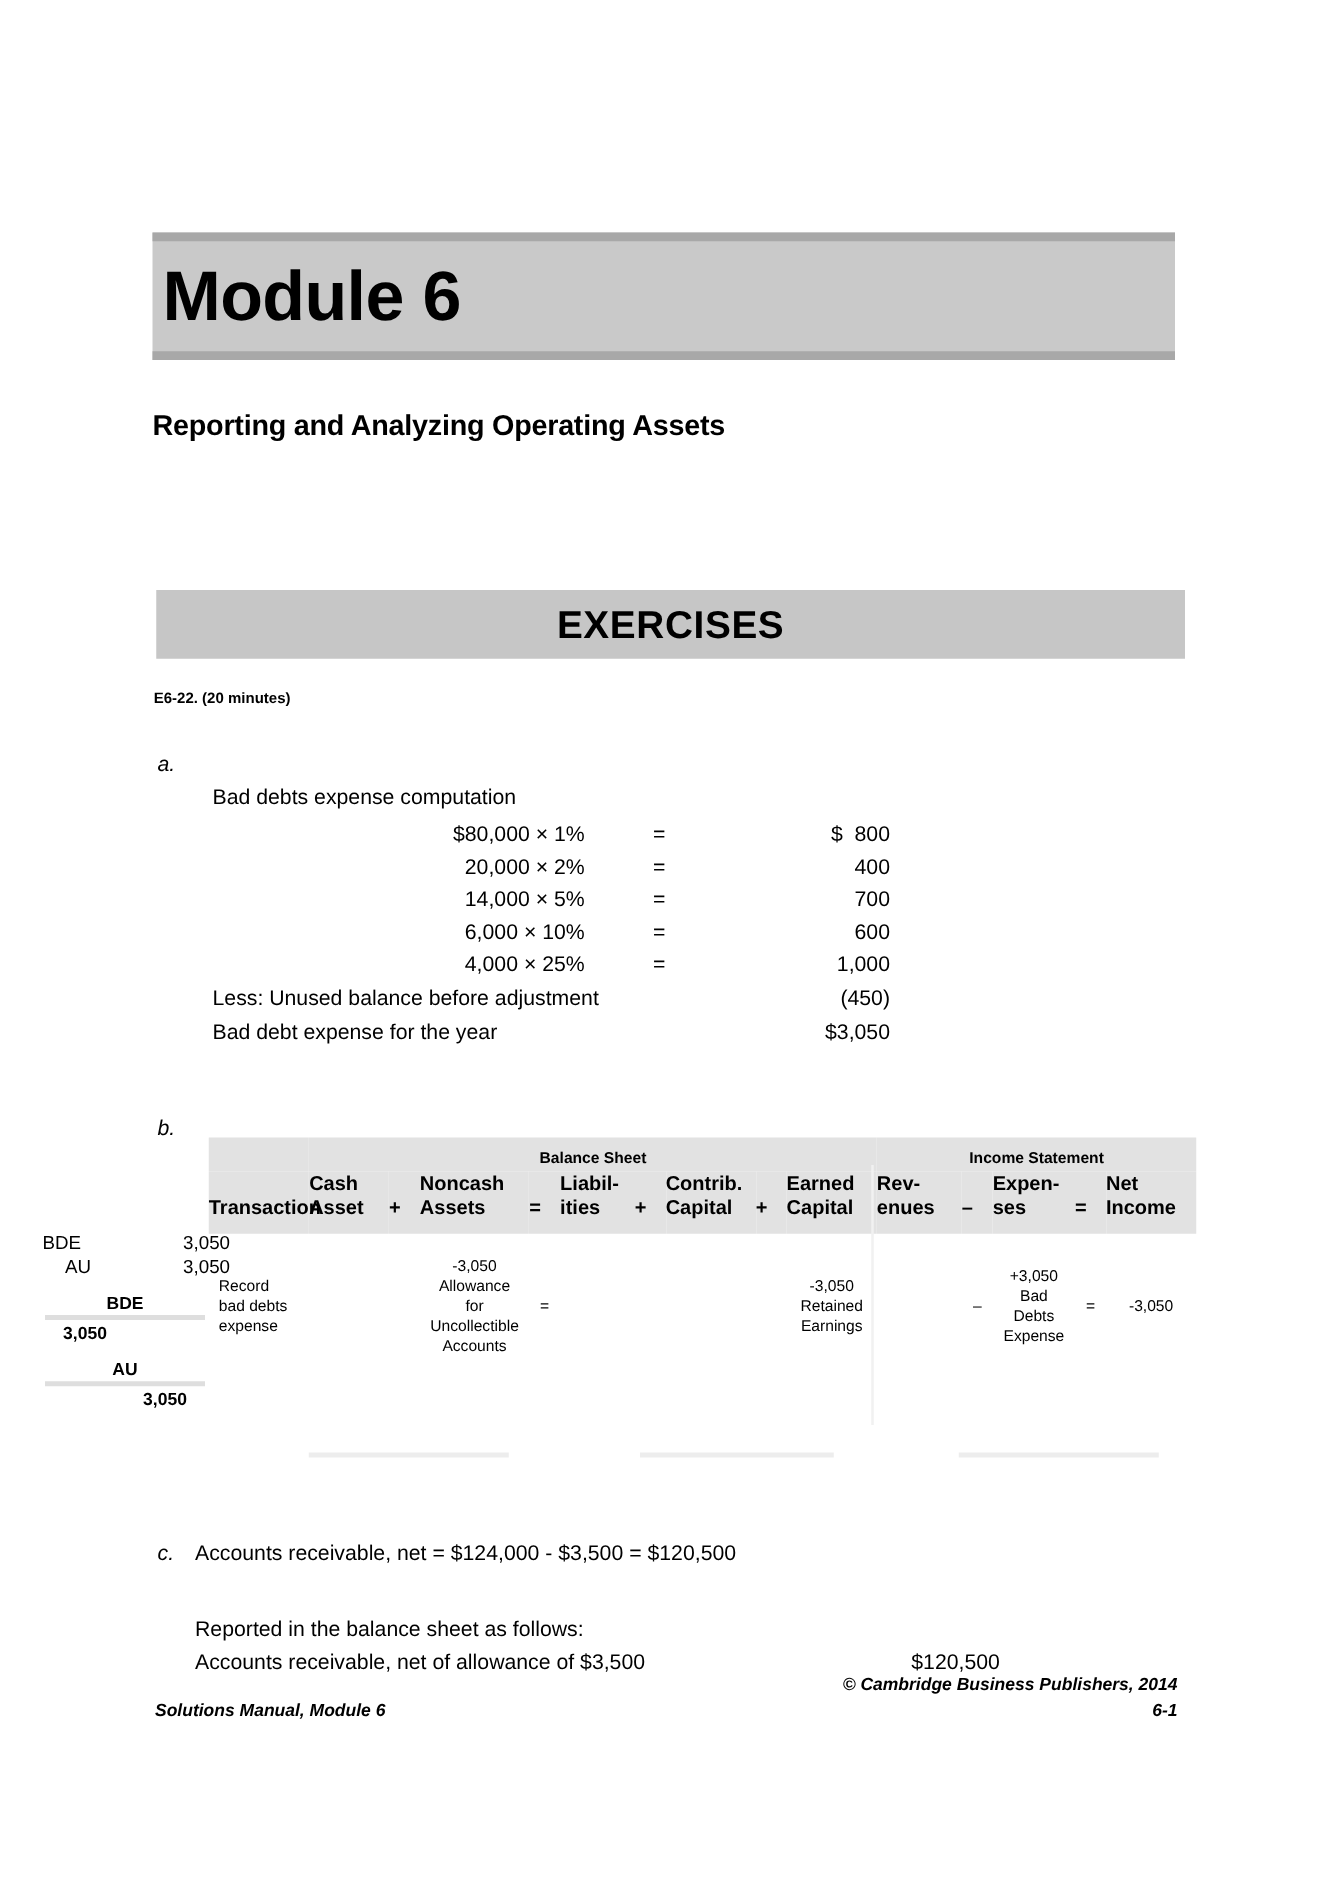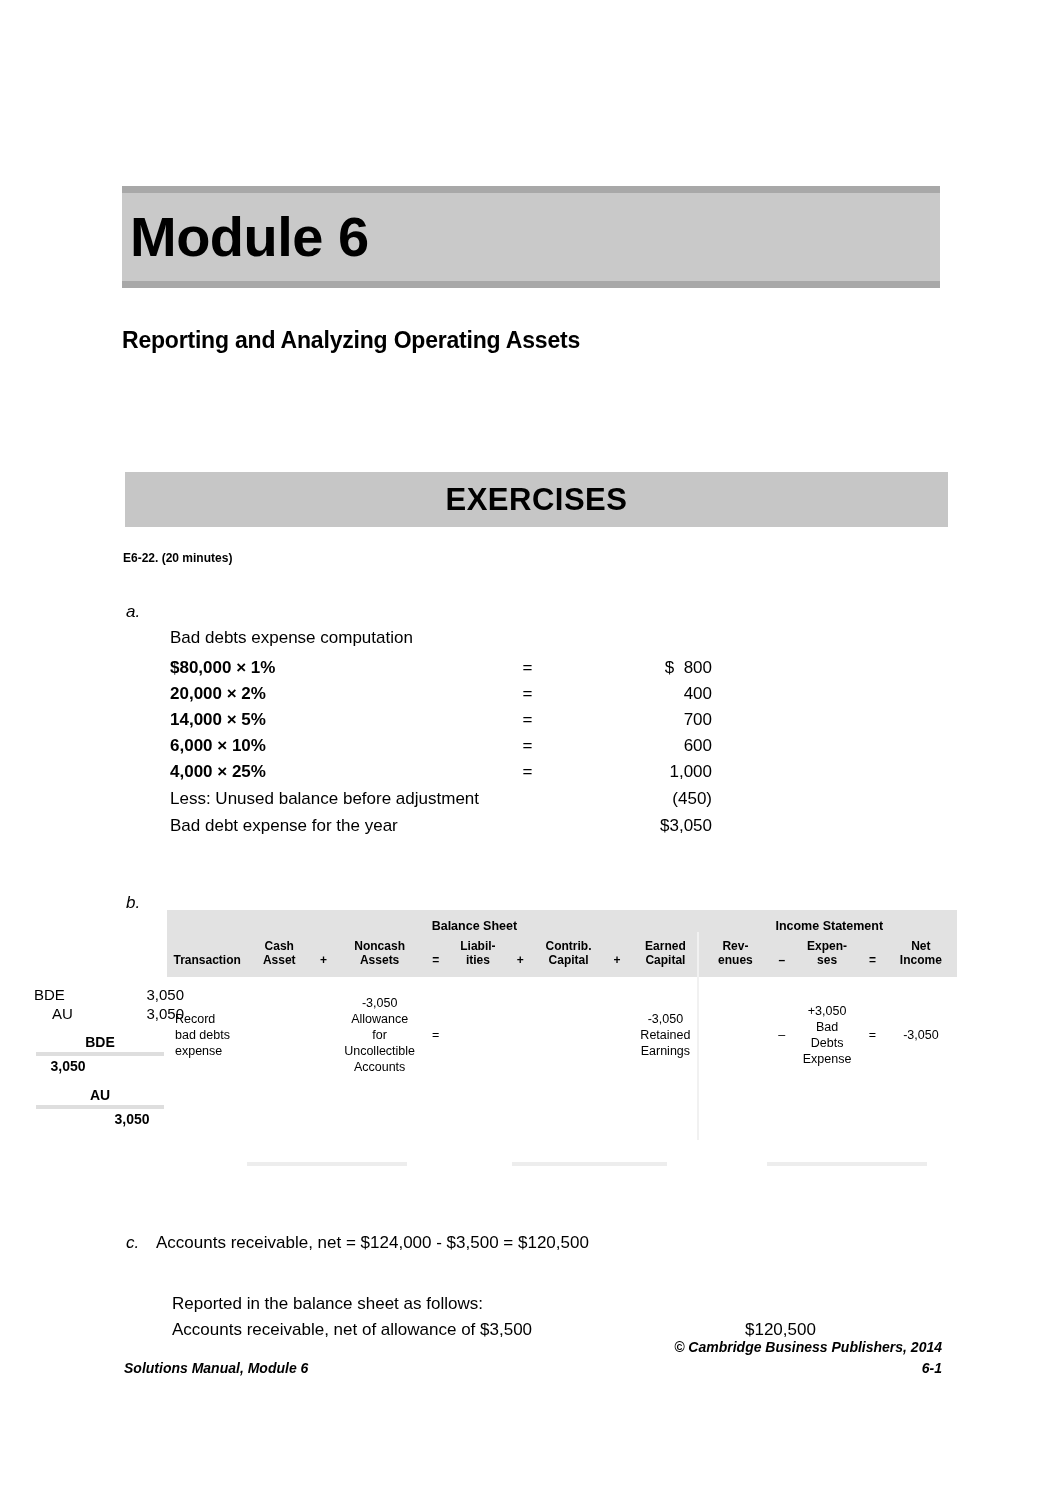--- a/index.html
+++ b/index.html
@@ -103,24 +103,23 @@
   .calc-table {
     border-collapse: collapse;
     width: 542px;
   }
   .calc-table td {
     padding: 3px 0;
     font-size: 17px;
     vertical-align: bottom;
   }
   .calc-expr {
-    text-align: left;
+    text-align: right;
     width: 250px;
     padding-right: 0 !important;
-    font-weight: bold;
   }
   .calc-eq {
     text-align: center;
     width: 100px;
   }
   .calc-amt {
     text-align: right;
     width: 105px;
   }
   .calc-label {
@@ -203,22 +202,21 @@
   }
   .fse-group-row td {
     background: #e2e2e2;
     text-align: center;
     font-size: 12.5px;
     font-weight: bold;
     padding: 9px 0 4px 0;
   }
   .fse-head-row td {
     background: #e2e2e2;
-    text-align: center;
-    font-size: 12px;
+    font-size: 16px;
     font-weight: bold;
     vertical-align: bottom;
     padding: 2px 0 10px 0;
     line-height: 1.18;
   }
   .fse-body-row td {
     text-align: center;
     vertical-align: middle;
     font-size: 12.5px;
     line-height: 1.28;
@@ -267,21 +265,20 @@
   }
   .part-c-body {
     flex: 1 1 auto;
   }
   .part-c-sub {
     margin-left: 30px;
     margin-top: 38px;
   }
   .part-c-sub .sub-line {
     line-height: 1.5;
-    margin-left: 16px;
   }
   .sub-row {
     display: flex;
     gap: 43px;
   }
   .sub-row .sub-desc { width: 530px; }
   .sub-row .sub-val  { width: 150px; }
 
   
   .footer {

